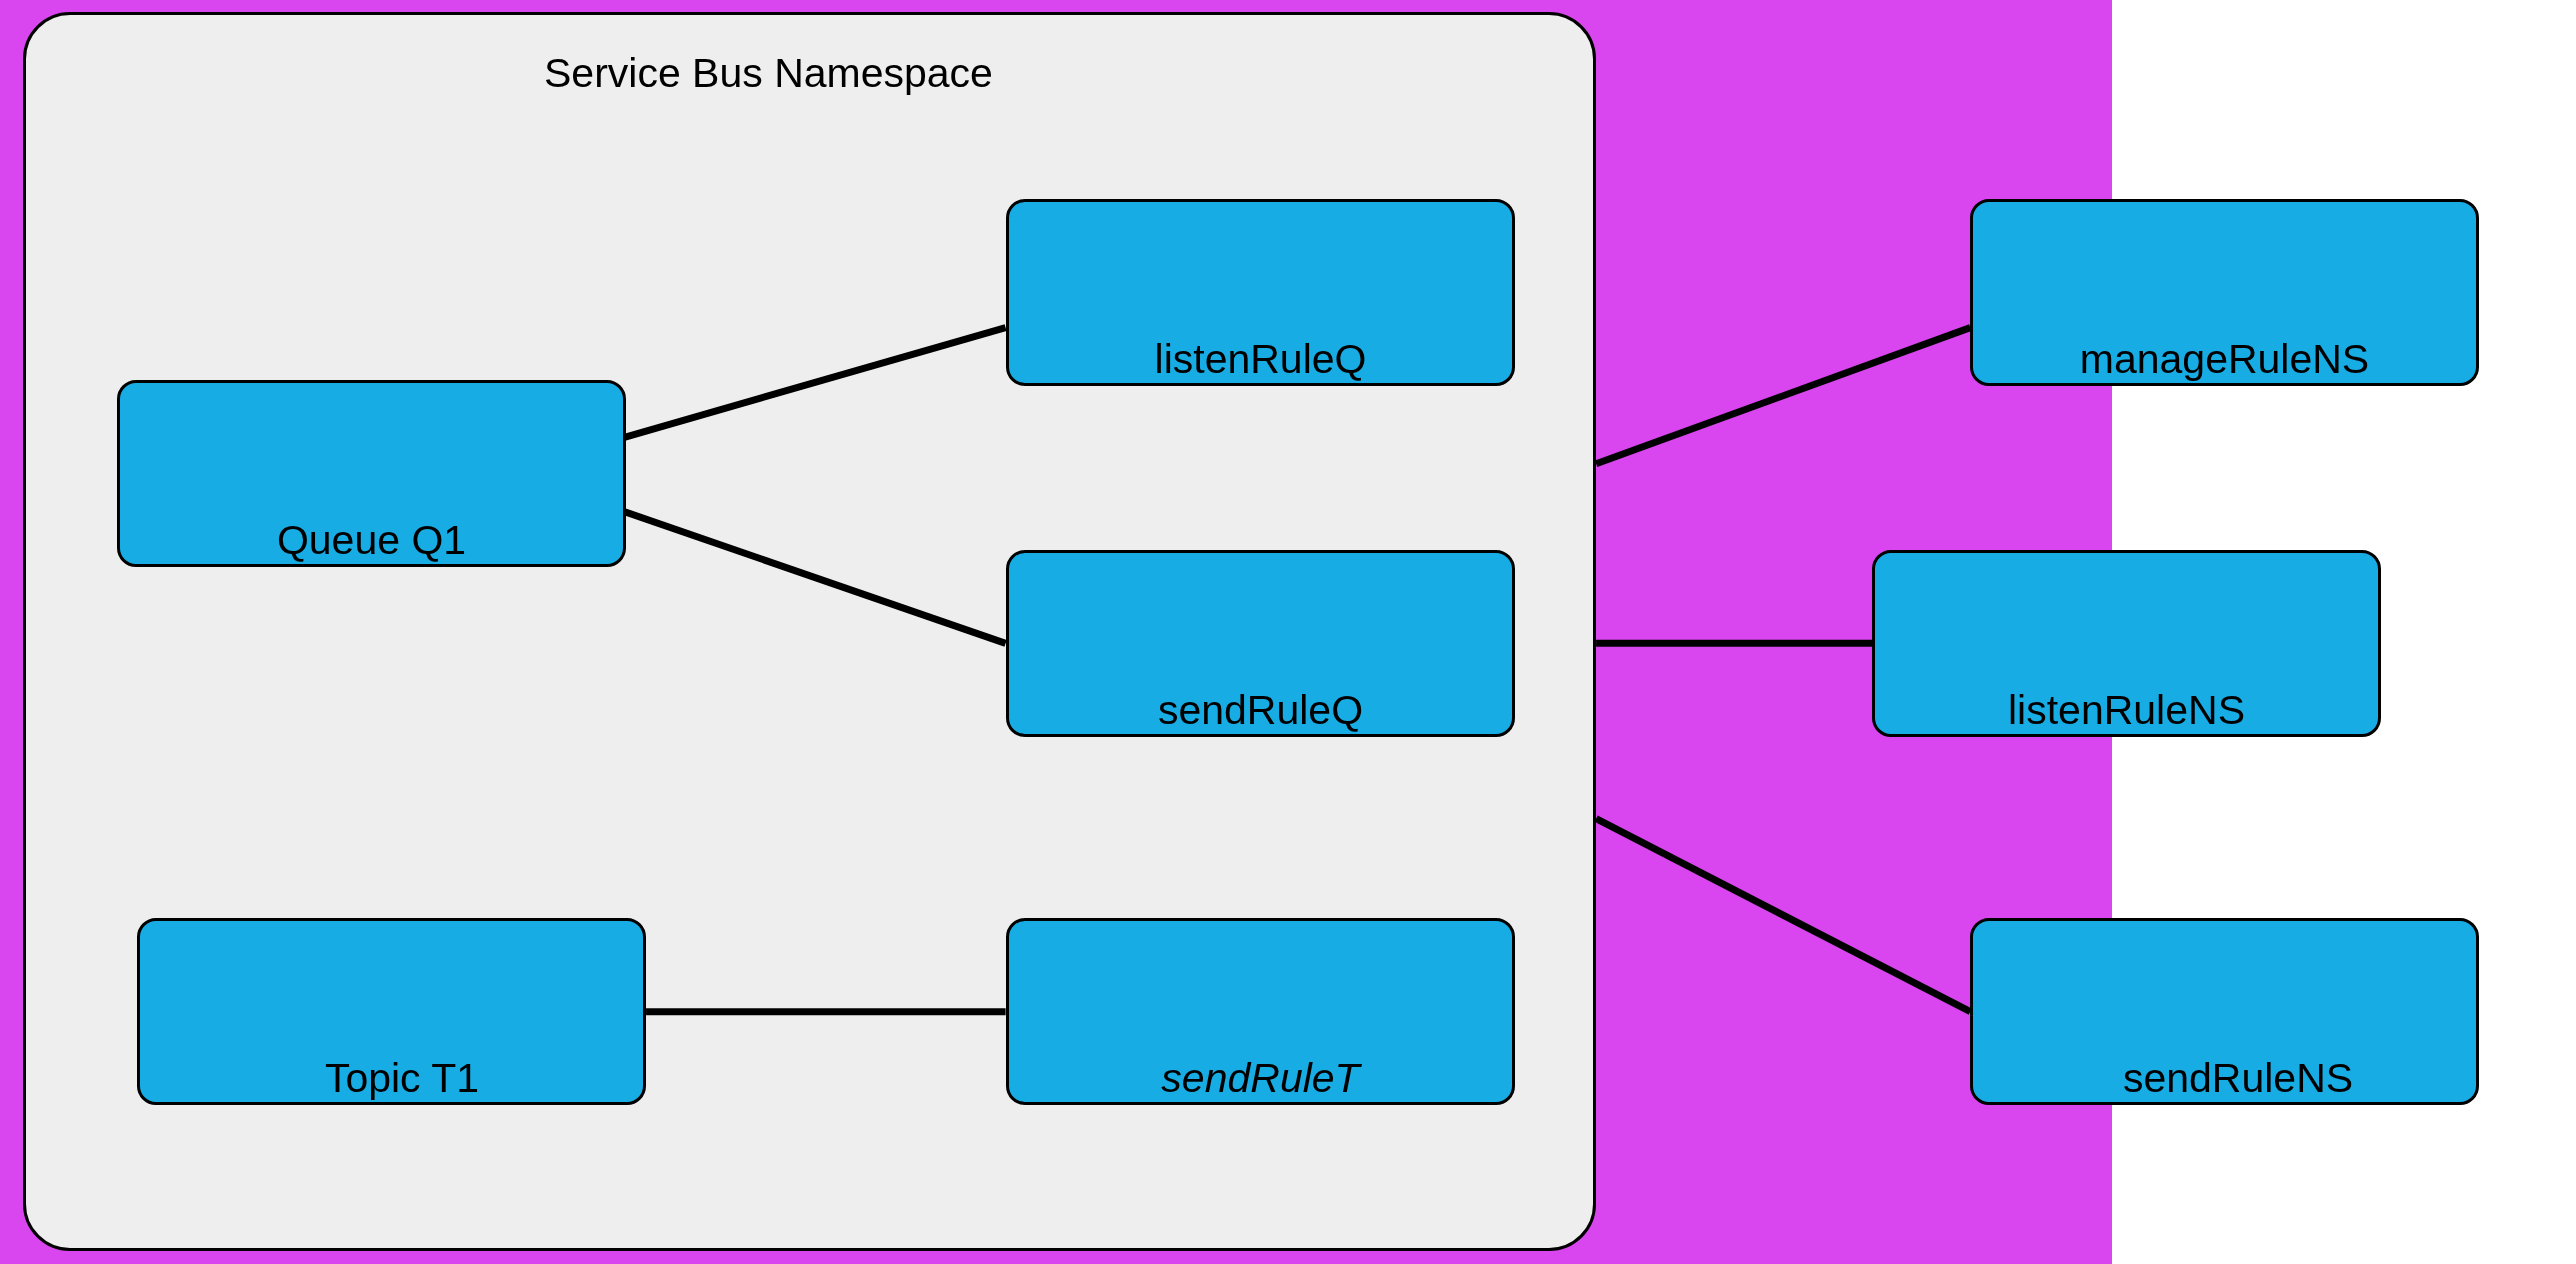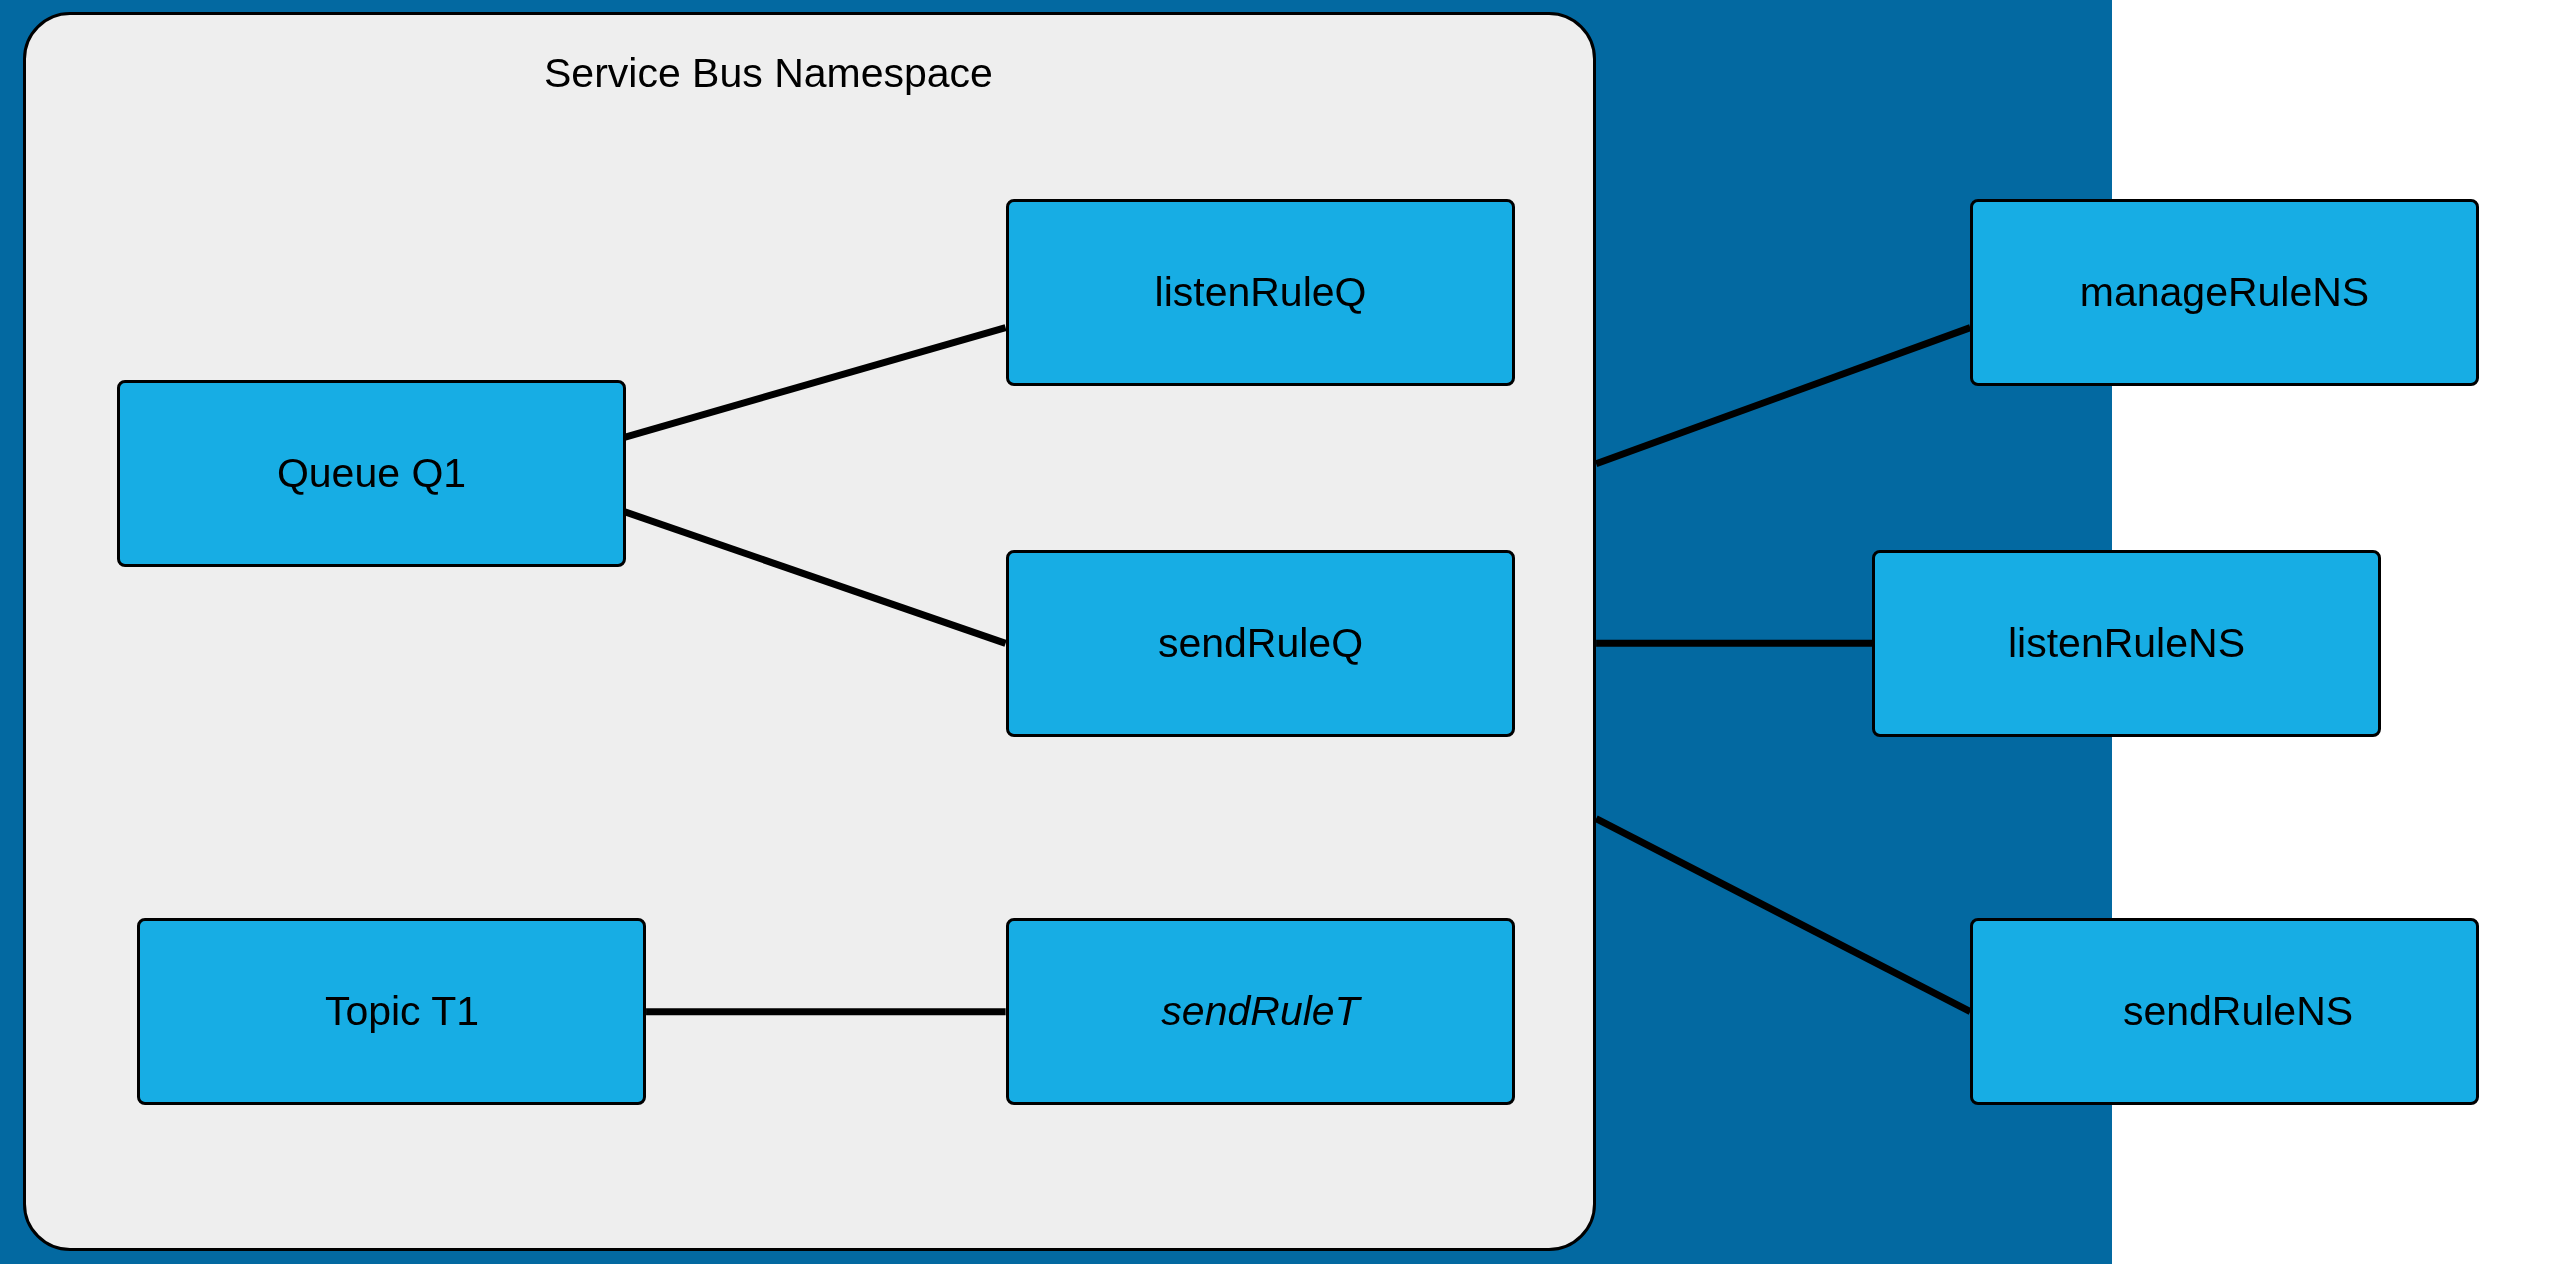--- a/index.html
+++ b/index.html
@@ -5,43 +5,43 @@
   html, body {
     margin: 0;
     padding: 0;
     background: #ffffff;
     font-family: Arial, Helvetica, sans-serif;
   }
   .canvas {
     position: relative;
     width: 2112px;
     height: 1265px;
-    background: #0369a1;
+    background: #d946ef;
   }
   .namespace-box {
     position: absolute;
     background: #eeeeee;
     border: 3.5px solid #000000;
     border-radius: 47px;
     box-sizing: border-box;
   }
   .namespace-title {
     position: absolute;
     font-size: 41px;
     color: #000000;
     font-weight: 400;
   }
   .node {
     position: absolute;
     background: #17ade4;
     border: 3.5px solid #000000;
-    border-radius: 8px;
+    border-radius: 19px;
     box-sizing: border-box;
     display: flex;
-    align-items: center;
+    align-items: flex-end;
     justify-content: center;
   }
   .node-label {
     font-size: 41px;
     color: #000000;
     font-weight: 400;
     text-align: center;
   }
   svg.connections {
     position: absolute;

